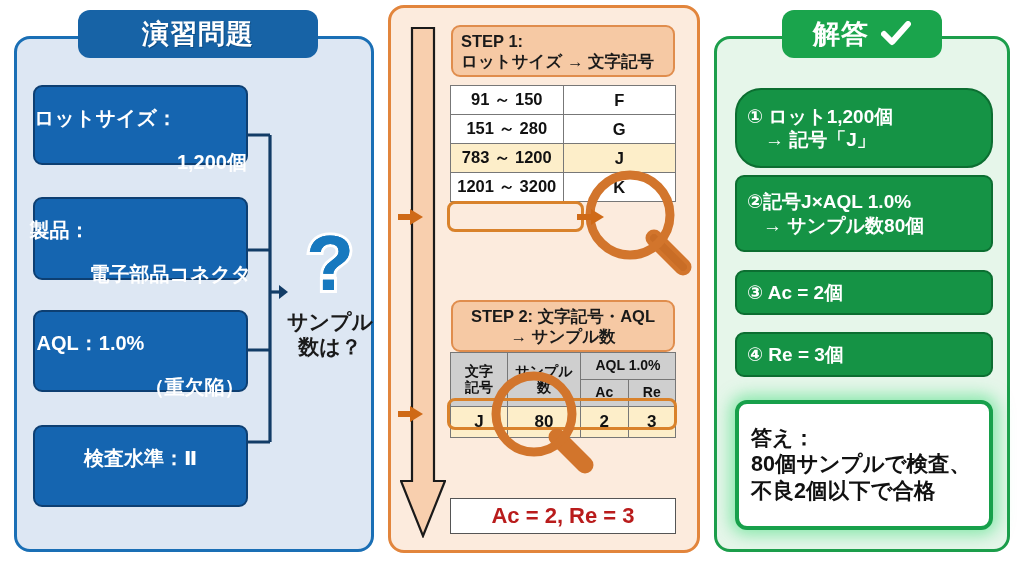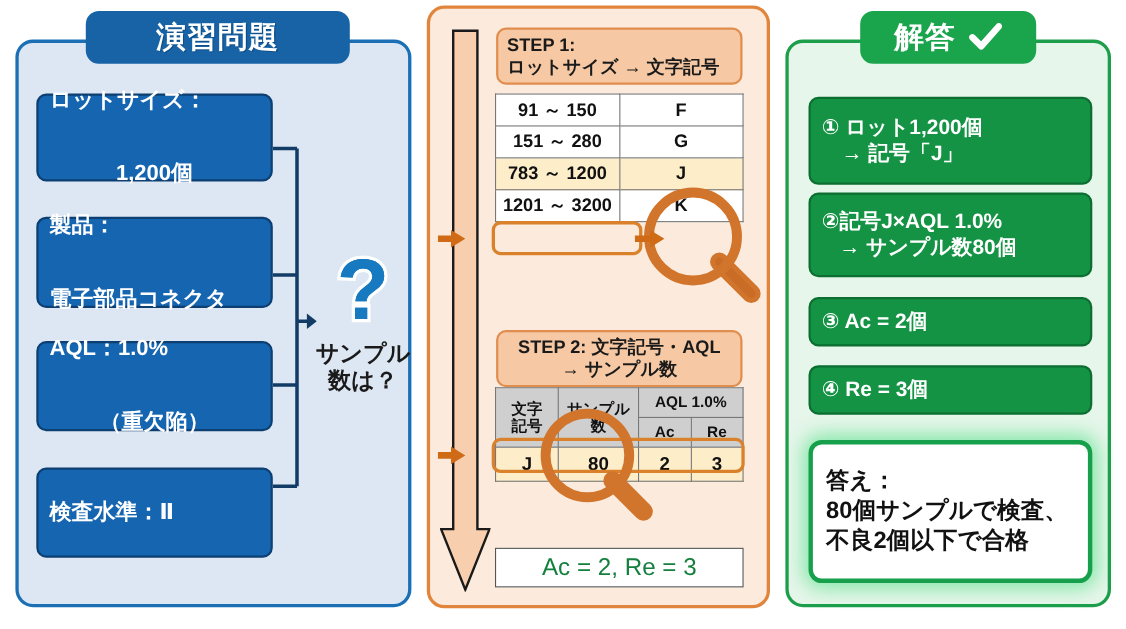--- a/index.html
+++ b/index.html
@@ -13,22 +13,22 @@
         letter-spacing:1px;}
 
   
   #left-panel{position:absolute;left:14px;top:36px;width:360px;height:516px;
       background:#dde7f3;border:3px solid #1a6fb5;border-radius:16px;box-sizing:border-box;}
   #left-title{left:78px;top:10px;width:240px;height:48px;background:#1763a6;
       font-size:27px;text-shadow:1px 1px 0 #0d4d85;}
   .bluebox{position:absolute;left:33px;width:215px;background:#1565b0;
       border:2px solid #0d3f72;border-radius:9px;box-sizing:border-box;
       color:#fff;font-weight:bold;font-size:20px;line-height:1.15;
-      display:flex;flex-direction:column;justify-content:center;
-      padding:0 10px;z-index:4;}
+      display:flex;flex-direction:row;justify-content:center;
+      padding:20px 10px;z-index:4;}
   .bluebox .l1{white-space:nowrap;}
   .bluebox .l2{white-space:nowrap;margin-top:44px;}
   #bb1{top:85px;height:80px;}
   #bb1 .l2{text-align:center;}
   #bb2{top:197px;height:83px;}
   #bb3{top:310px;height:82px;}
   #bb3 .l2{text-align:center;}
   #bb4{top:425px;height:82px;justify-content:center;}
 
   
@@ -70,35 +70,35 @@
   #hl-ring1{position:absolute;left:447px;top:201px;width:137px;height:31px;
       border:3px solid #d9822b;border-radius:8px;box-sizing:border-box;z-index:5;
       pointer-events:none;}
   #hl-ring2{position:absolute;left:447px;top:398px;width:230px;height:32px;
       border:3px solid #d9822b;border-radius:8px;box-sizing:border-box;z-index:5;
       pointer-events:none;}
 
   #st3box{position:absolute;left:450px;top:498px;width:226px;height:36px;
       background:#fff;border:1.8px solid #555;box-sizing:border-box;
       display:flex;align-items:center;justify-content:center;
-      font-size:22px;font-weight:normal;color:#15803d;z-index:3;}
+      font-size:22px;font-weight:bold;color:#b91c1c;z-index:3;}
 
   .magnifier{position:absolute;z-index:7;pointer-events:none;}
   .redarrow{position:absolute;z-index:8;}
 
   
   #right-panel{position:absolute;left:714px;top:36px;width:296px;height:516px;
       background:#e6f6ea;border:3px solid #1c9e4b;border-radius:16px;box-sizing:border-box;}
   #right-title{left:782px;top:10px;width:160px;height:48px;background:#1aa44c;
       font-size:27px;gap:12px;text-align:right;}
   .greenbox{position:absolute;left:735px;background:#159345;
       border:2px solid #0c6e31;border-radius:9px;box-sizing:border-box;
       width:258px;color:#fff;font-weight:bold;font-size:19px;line-height:1.22;
       display:flex;flex-direction:column;justify-content:center;padding:3px 10px;z-index:4;}
-  #gb1{top:88px;height:80px;}
+  #gb1{top:88px;height:80px;border-radius:26px;}
   #gb2{top:175px;height:77px;}
   #gb3{top:270px;height:45px;justify-content:center;}
   #gb4{top:332px;height:45px;justify-content:center;}
   .greenbox .l2{padding-left:18px;}
   #gb2 .l2{padding-left:16px;}
 
   #answerbox{position:absolute;left:735px;top:400px;width:258px;height:130px;
       background:#ffffff;border:4px solid #17a04b;border-radius:12px;box-sizing:border-box;
       box-shadow:0 0 16px 5px rgba(60,220,120,.55);
       display:flex;flex-direction:column;justify-content:center;

